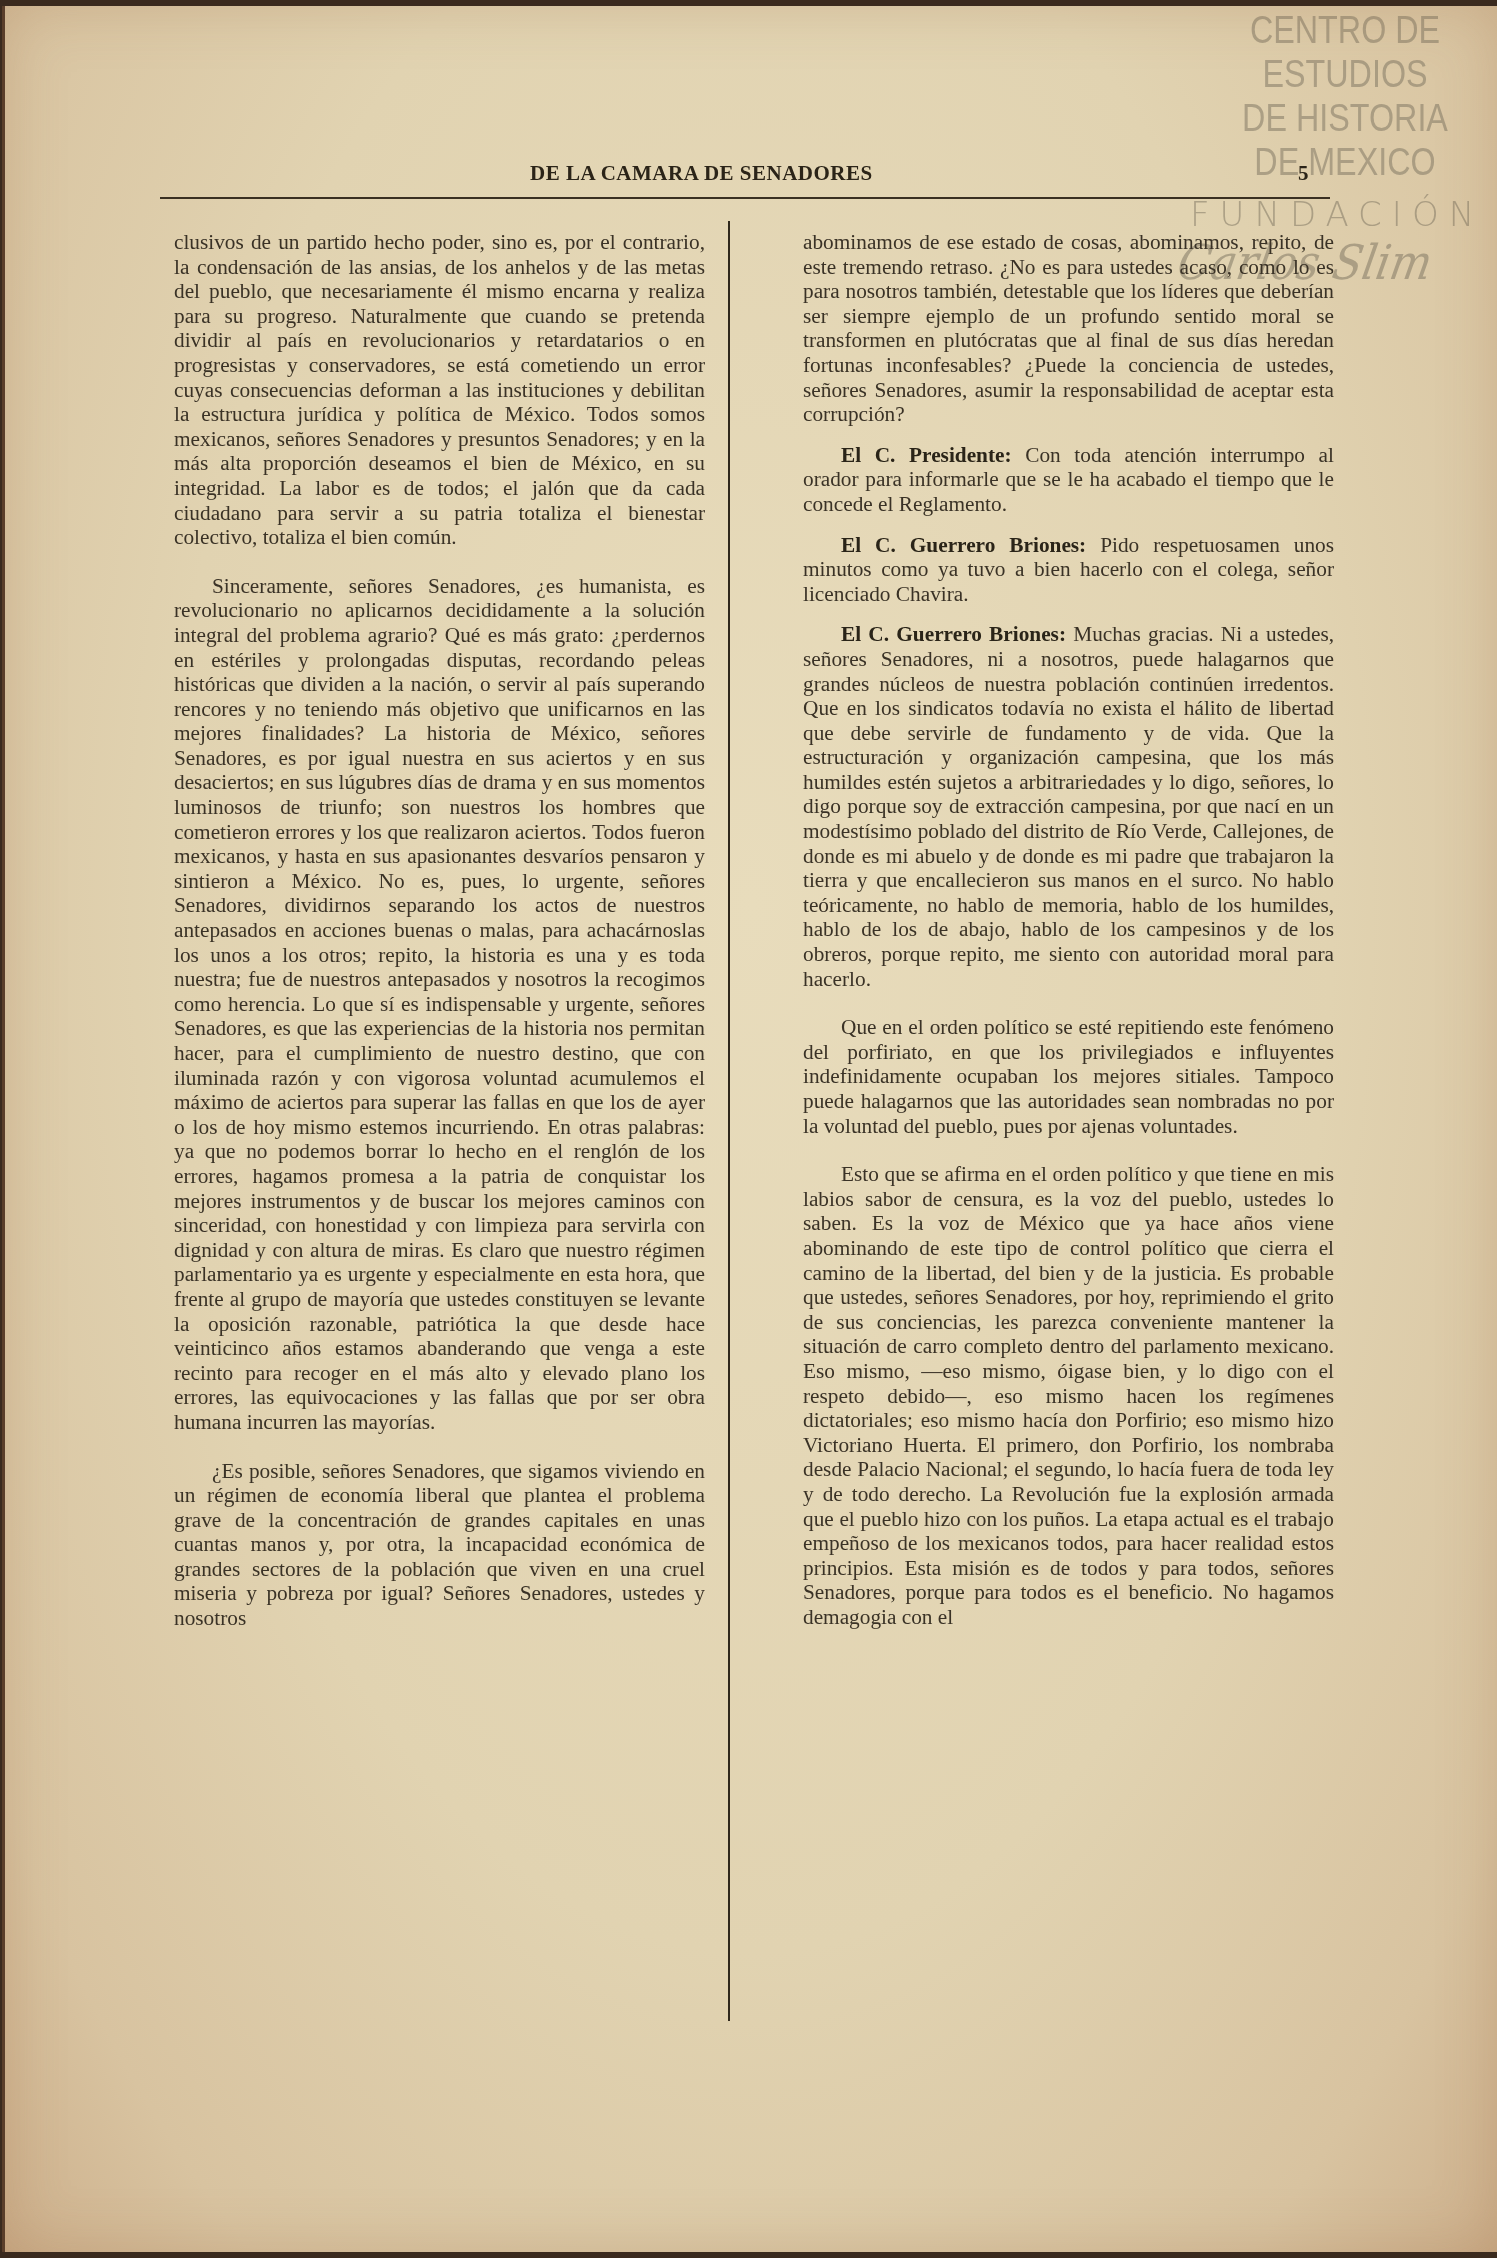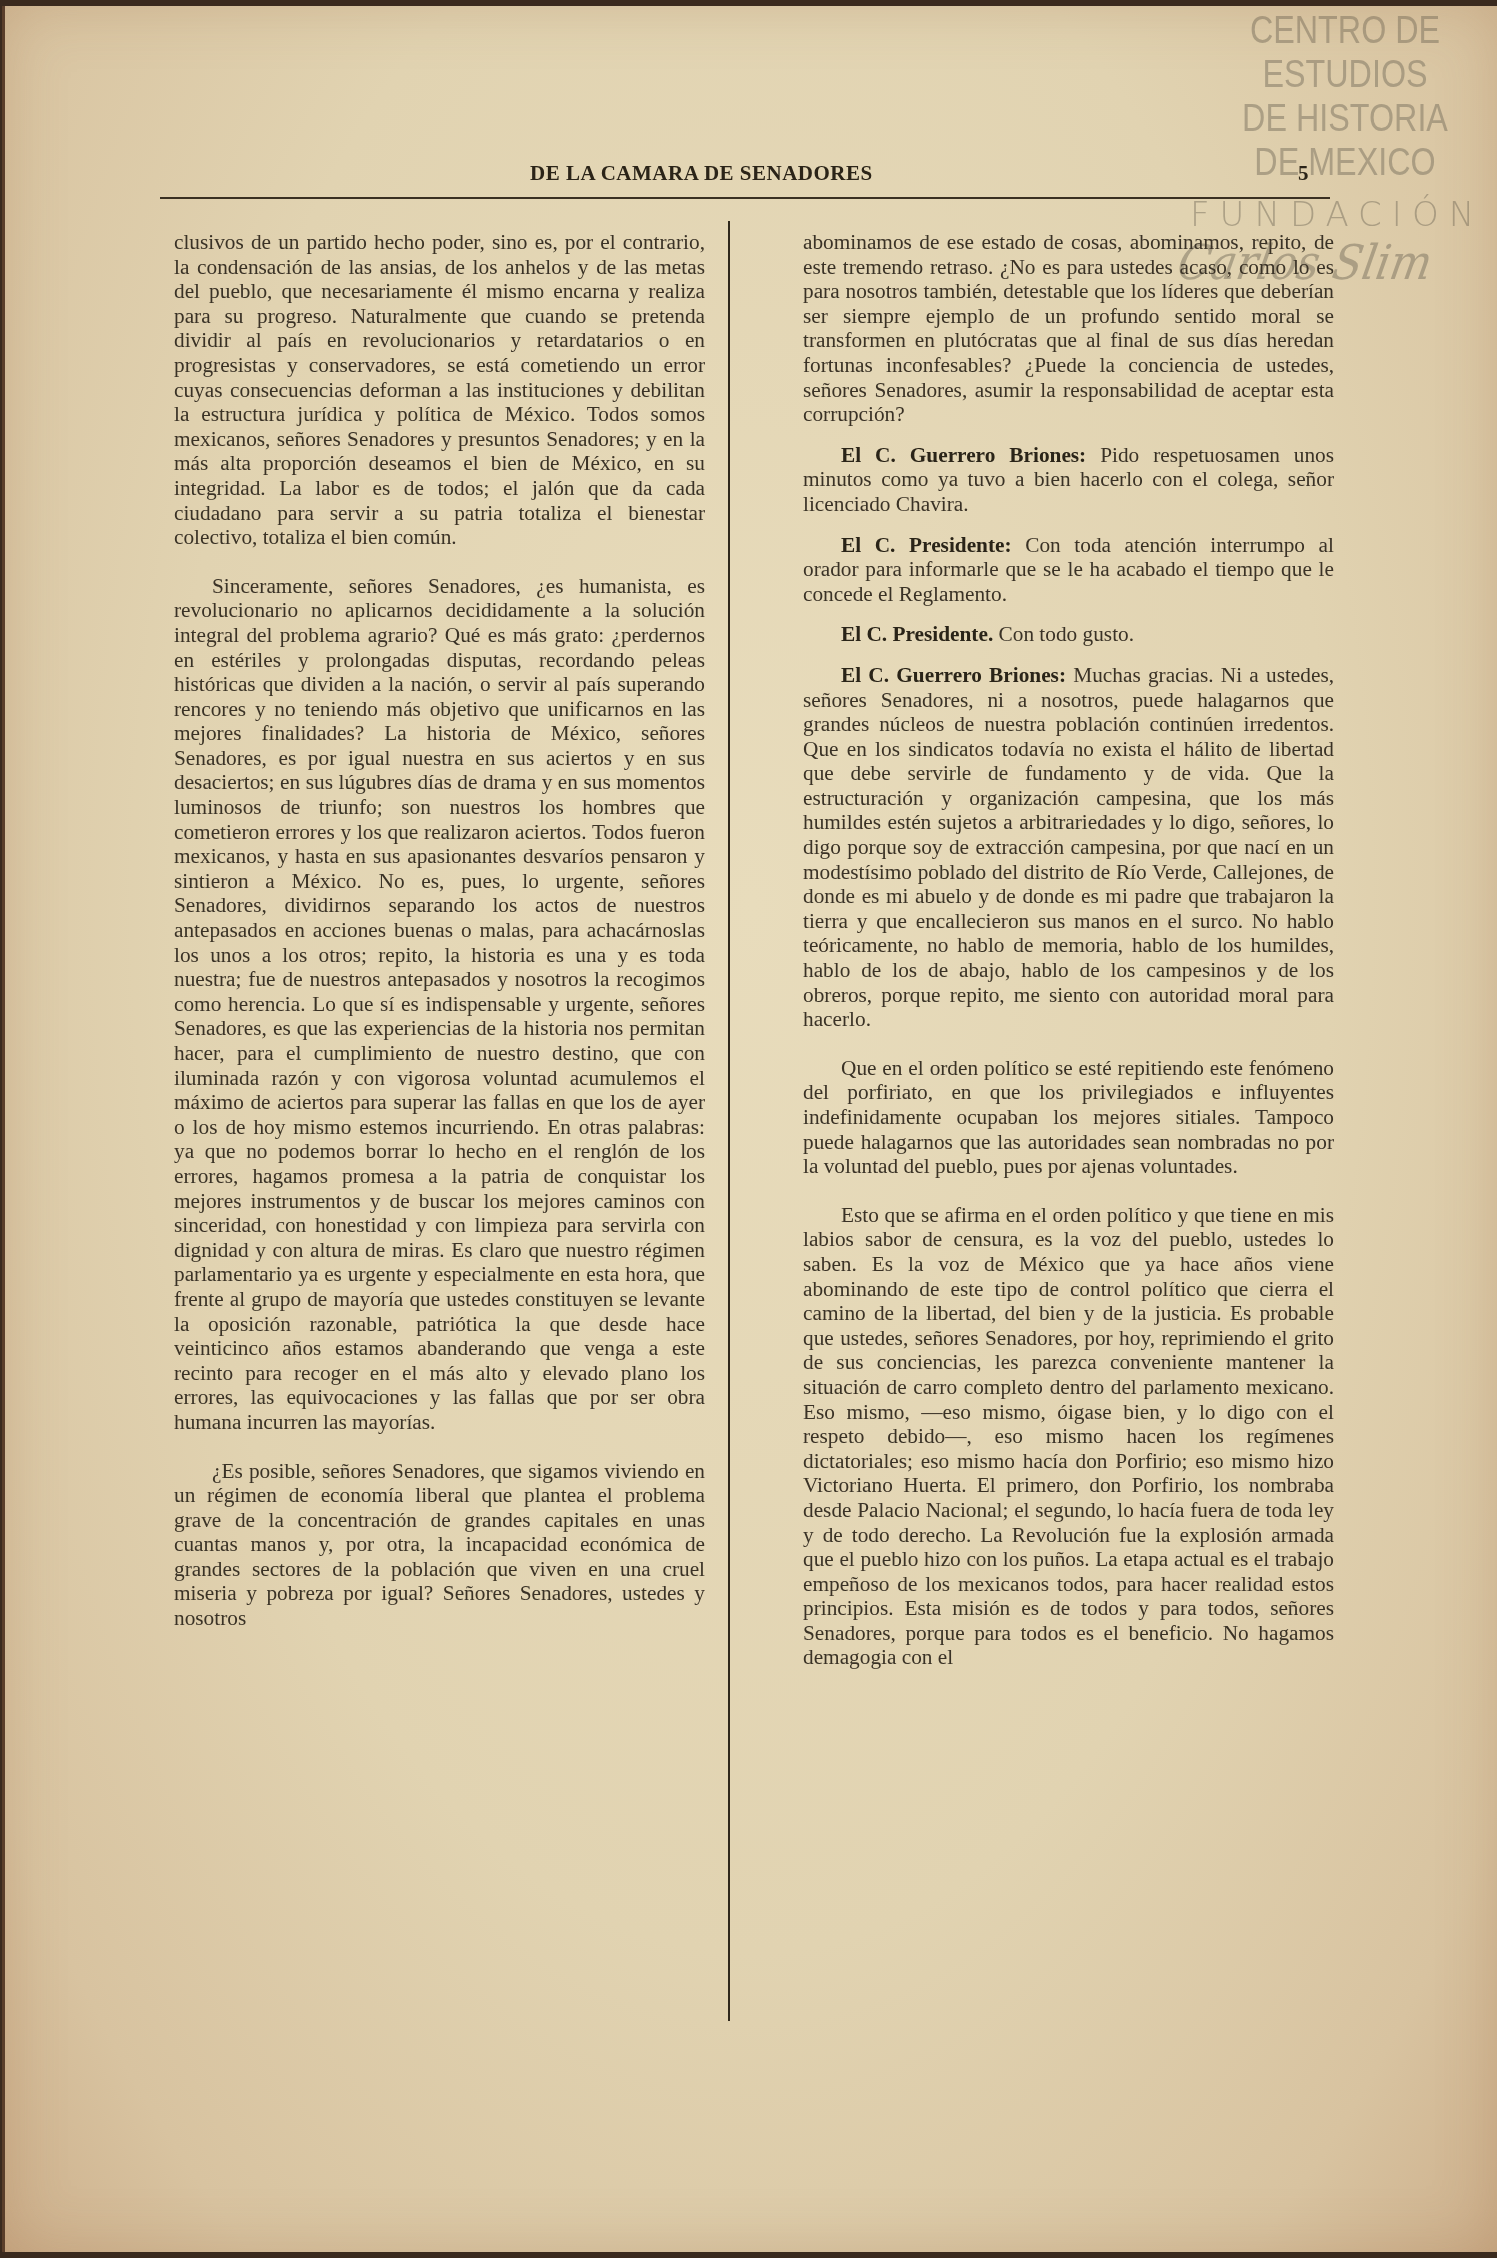--- a/index.html
+++ b/index.html
@@ -86,30 +86,26 @@
     <p>clusivos de un partido hecho poder, sino es, por el contrario, la condensación de las ansias, de los anhelos y de las metas del pueblo, que necesariamente él mismo encarna y realiza para su progreso. Naturalmente que cuando se pretenda dividir al país en revolucionarios y retardatarios o en progresistas y conservadores, se está cometiendo un error cuyas consecuencias deforman a las instituciones y debilitan la estructura jurídica y política de México. Todos somos mexicanos, señores Senadores y presuntos Senadores; y en la más alta proporción deseamos el bien de México, en su integridad. La labor es de todos; el jalón que da cada ciudadano para servir a su patria totaliza el bienestar colectivo, totaliza el bien común.</p>
     <p class="indent gap">Sinceramente, señores Senadores, ¿es humanista, es revolucionario no aplicarnos decididamente a la solución integral del problema agrario? Qué es más grato: ¿perdernos en estériles y prolongadas disputas, recordando peleas históricas que dividen a la nación, o servir al país superando rencores y no teniendo más objetivo que unificarnos en las mejores finalidades? La historia de México, señores Senadores, es por igual nuestra en sus aciertos y en sus desaciertos; en sus lúgubres días de drama y en sus momentos luminosos de triunfo; son nuestros los hombres que cometieron errores y los que realizaron aciertos. Todos fueron mexicanos, y hasta en sus apasionantes desvaríos pensaron y sintieron a México. No es, pues, lo urgente, señores Senadores, dividirnos separando los actos de nuestros antepasados en acciones buenas o malas, para achacárnoslas los unos a los otros; repito, la historia es una y es toda nuestra; fue de nuestros antepasados y nosotros la recogimos como herencia. Lo que sí es indispensable y urgente, señores Senadores, es que las experiencias de la historia nos permitan hacer, para el cumplimiento de nuestro destino, que con iluminada razón y con vigorosa voluntad acumulemos el máximo de aciertos para superar las fallas en que los de ayer o los de hoy mismo estemos incurriendo. En otras palabras: ya que no podemos borrar lo hecho en el renglón de los errores, hagamos promesa a la patria de conquistar los mejores instrumentos y de buscar los mejores caminos con sinceridad, con honestidad y con limpieza para servirla con dignidad y con altura de miras. Es claro que nuestro régimen parlamentario ya es urgente y especialmente en esta hora, que frente al grupo de mayoría que ustedes constituyen se levante la oposición razonable, patriótica la que desde hace veinticinco años estamos abanderando que venga a este recinto para recoger en el más alto y elevado plano los errores, las equivocaciones y las fallas que por ser obra humana incurren las mayorías.</p>
     <p class="indent gap">¿Es posible, señores Senadores, que sigamos viviendo en un régimen de economía liberal que plantea el problema grave de la concentración de grandes capitales en unas cuantas manos y, por otra, la incapacidad económica de grandes sectores de la población que viven en una cruel miseria y pobreza por igual? Señores Senadores, ustedes y nosotros</p>
   </div>
 
   <div class="column-rule"></div>
 
   <div class="column col-right">
     <p>abominamos de ese estado de cosas, abominamos, repito, de este tremendo retraso. ¿No es para ustedes acaso, como lo es para nosotros también, detestable que los líderes que deberían ser siempre ejemplo de un profundo sentido moral se transformen en plutócratas que al final de sus días heredan fortunas inconfesables? ¿Puede la conciencia de ustedes, señores Senadores, asumir la responsabilidad de aceptar esta corrupción?</p>
     <p class="indent gap-sm">
-      <span class="speaker">El C. Guerrero Briones:</span>
-      <span>Pido respetuosamen unos minutos como ya tuvo a bien hacerlo con el colega, señor licenciado Chavira.</span>
-    </p>
-    <p class="indent gap-sm">
       <span class="speaker">El C. Presidente:</span>
       <span>Con toda atención interrumpo al orador para informarle que se le ha acabado el tiempo que le concede el Reglamento.</span>
     </p>
     <p class="indent gap-sm">
-      <span class="speaker">El C. Presidente.</span>
-      <span>Con todo gusto.</span>
+      <span class="speaker">El C. Guerrero Briones:</span>
+      <span>Pido respetuosamen unos minutos como ya tuvo a bien hacerlo con el colega, señor licenciado Chavira.</span>
     </p>
     <p class="indent gap-sm">
       <span class="speaker">El C. Guerrero Briones:</span>
       <span>Muchas gracias. Ni a ustedes, señores Senadores, ni a nosotros, puede halagarnos que grandes núcleos de nuestra población continúen irredentos. Que en los sindicatos todavía no exista el hálito de libertad que debe servirle de fundamento y de vida. Que la estructuración y organización campesina, que los más humildes estén sujetos a arbitrariedades y lo digo, señores, lo digo porque soy de extracción campesina, por que nací en un modestísimo poblado del distrito de Río Verde, Callejones, de donde es mi abuelo y de donde es mi padre que trabajaron la tierra y que encallecieron sus manos en el surco. No hablo teóricamente, no hablo de memoria, hablo de los humildes, hablo de los de abajo, hablo de los campesinos y de los obreros, porque repito, me siento con autoridad moral para hacerlo.</span>
     </p>
     <p class="indent gap">Que en el orden político se esté repitiendo este fenómeno del porfiriato, en que los privilegiados e influyentes indefinidamente ocupaban los mejores sitiales. Tampoco puede halagarnos que las autoridades sean nombradas no por la voluntad del pueblo, pues por ajenas voluntades.</p>
     <p class="indent gap">Esto que se afirma en el orden político y que tiene en mis labios sabor de censura, es la voz del pueblo, ustedes lo saben. Es la voz de México que ya hace años viene abominando de este tipo de control político que cierra el camino de la libertad, del bien y de la justicia. Es probable que ustedes, señores Senadores, por hoy, reprimiendo el grito de sus conciencias, les parezca conveniente mantener la situación de carro completo dentro del parlamento mexicano. Eso mismo, —eso mismo, óigase bien, y lo digo con el respeto debido—, eso mismo hacen los regímenes dictatoriales; eso mismo hacía don Porfirio; eso mismo hizo Victoriano Huerta. El primero, don Porfirio, los nombraba desde Palacio Nacional; el segundo, lo hacía fuera de toda ley y de todo derecho. La Revolución fue la explosión armada que el pueblo hizo con los puños. La etapa actual es el trabajo empeñoso de los mexicanos todos, para hacer realidad estos principios. Esta misión es de todos y para todos, señores Senadores, porque para todos es el beneficio. No hagamos demagogia con el</p>
   </div>
 
 </div>

